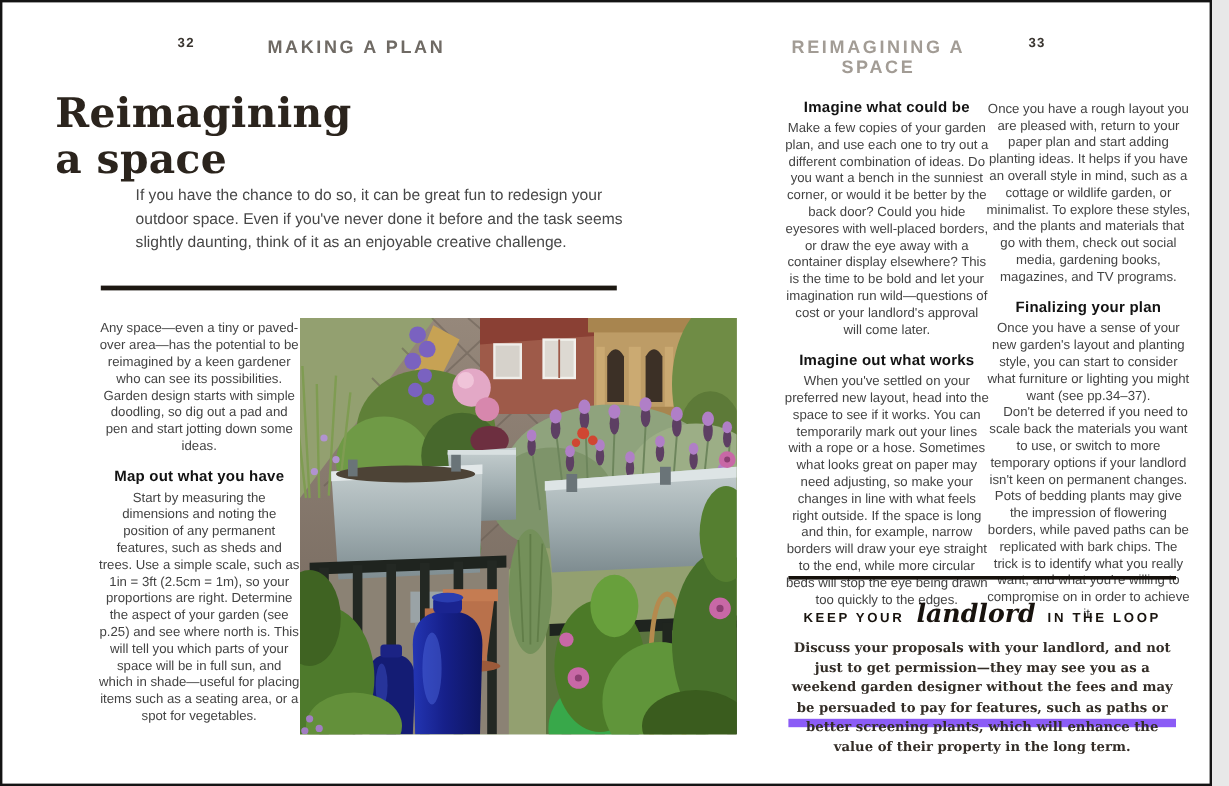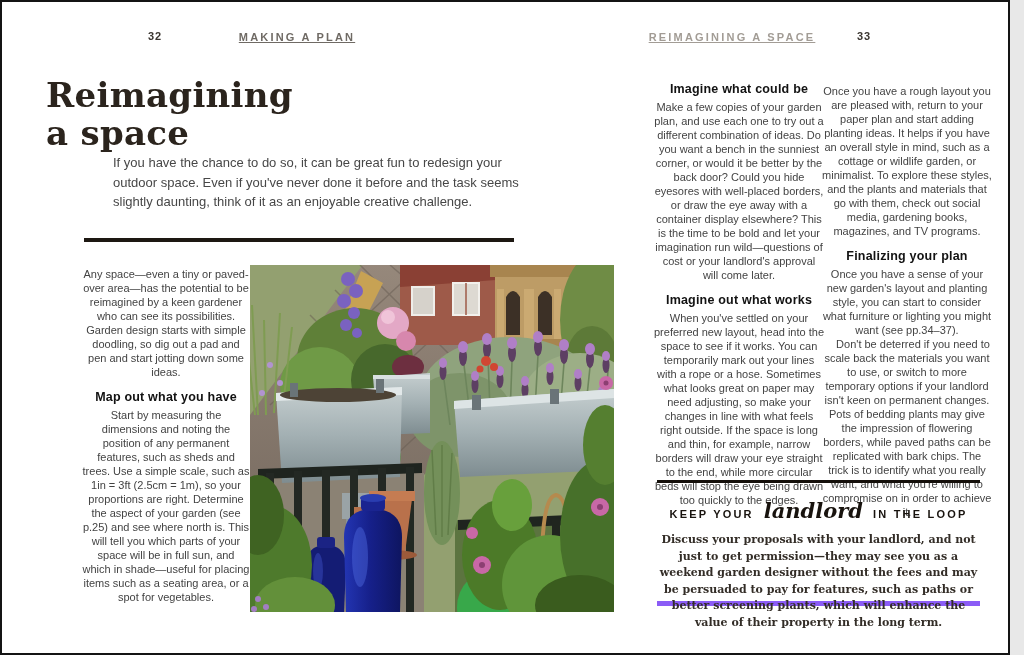--- a/index.html
+++ b/index.html
@@ -4,21 +4,21 @@
 <style>
   html,body{margin:0;padding:0;background:#e8e8e8;}
   .spread{
     position:relative;width:1010px;height:655px;background:#ffffff;
     box-sizing:border-box;border:2px solid #141414;overflow:hidden;
     font-family:"Liberation Sans", sans-serif;color:#434343;
   }
   .abs{position:absolute;}
   
   .folio{font-size:11px;font-weight:700;letter-spacing:1px;color:#3a3530;}
-  .runhead{font-size:11px;font-weight:700;letter-spacing:2.2px;text-transform:uppercase;text-decoration:underline;}
+  .runhead{font-size:15px;font-weight:700;letter-spacing:2.2px;text-transform:uppercase;}
   .runhead.left{color:#6f6a64;}
   .runhead.right{color:#a29c95;}
   
   .title{
     font-family:"DejaVu Serif", serif;font-weight:700;font-size:34px;
     line-height:1.13;color:#2b241d;letter-spacing:.3px;
   }
   .intro{font-size:13px;line-height:19.5px;color:#474747;width:432px;}
   .bigrule{height:4px;background:#1d1812;}
   
@@ -31,21 +31,21 @@
   .subhead.first{margin-top:0;}
   .indent{text-indent:12px;}
   
   .caption{width:140px;text-align:right;font-size:10.5px;line-height:13.5px;color:#4c4c4c;}
   .caption .cap-title{font-weight:700;color:#191919;display:block;margin-bottom:1px;}
   
   .photo{width:364px;height:347px;overflow:hidden;background:#8b9a6d;}
   .photo svg{display:block;width:100%;height:100%;}
   
   .callout{
-    width:323px;box-sizing:border-box;border-top:3px solid #15100b;border-bottom:5px solid #8b5cf6;
+    width:323px;box-sizing:border-box;border-top:3px solid #15100b;border-bottom:7px solid #8b5cf6;
     padding:15px 2px 0 2px;height:126px;
   }
   .callout-head{display:flex;justify-content:center;align-items:baseline;gap:10px;color:#18130e;}
   .callout-small{font-size:11px;font-weight:800;letter-spacing:2.2px;}
   .callout-em{font-family:"DejaVu Serif", serif;font-style:italic;font-weight:700;font-size:21px;}
   .callout-body{
     font-family:"DejaVu Serif", serif;font-weight:700;font-size:11px;line-height:16.5px;
     text-align:center;color:#332d27;margin-top:9px;
   }
 </style>

